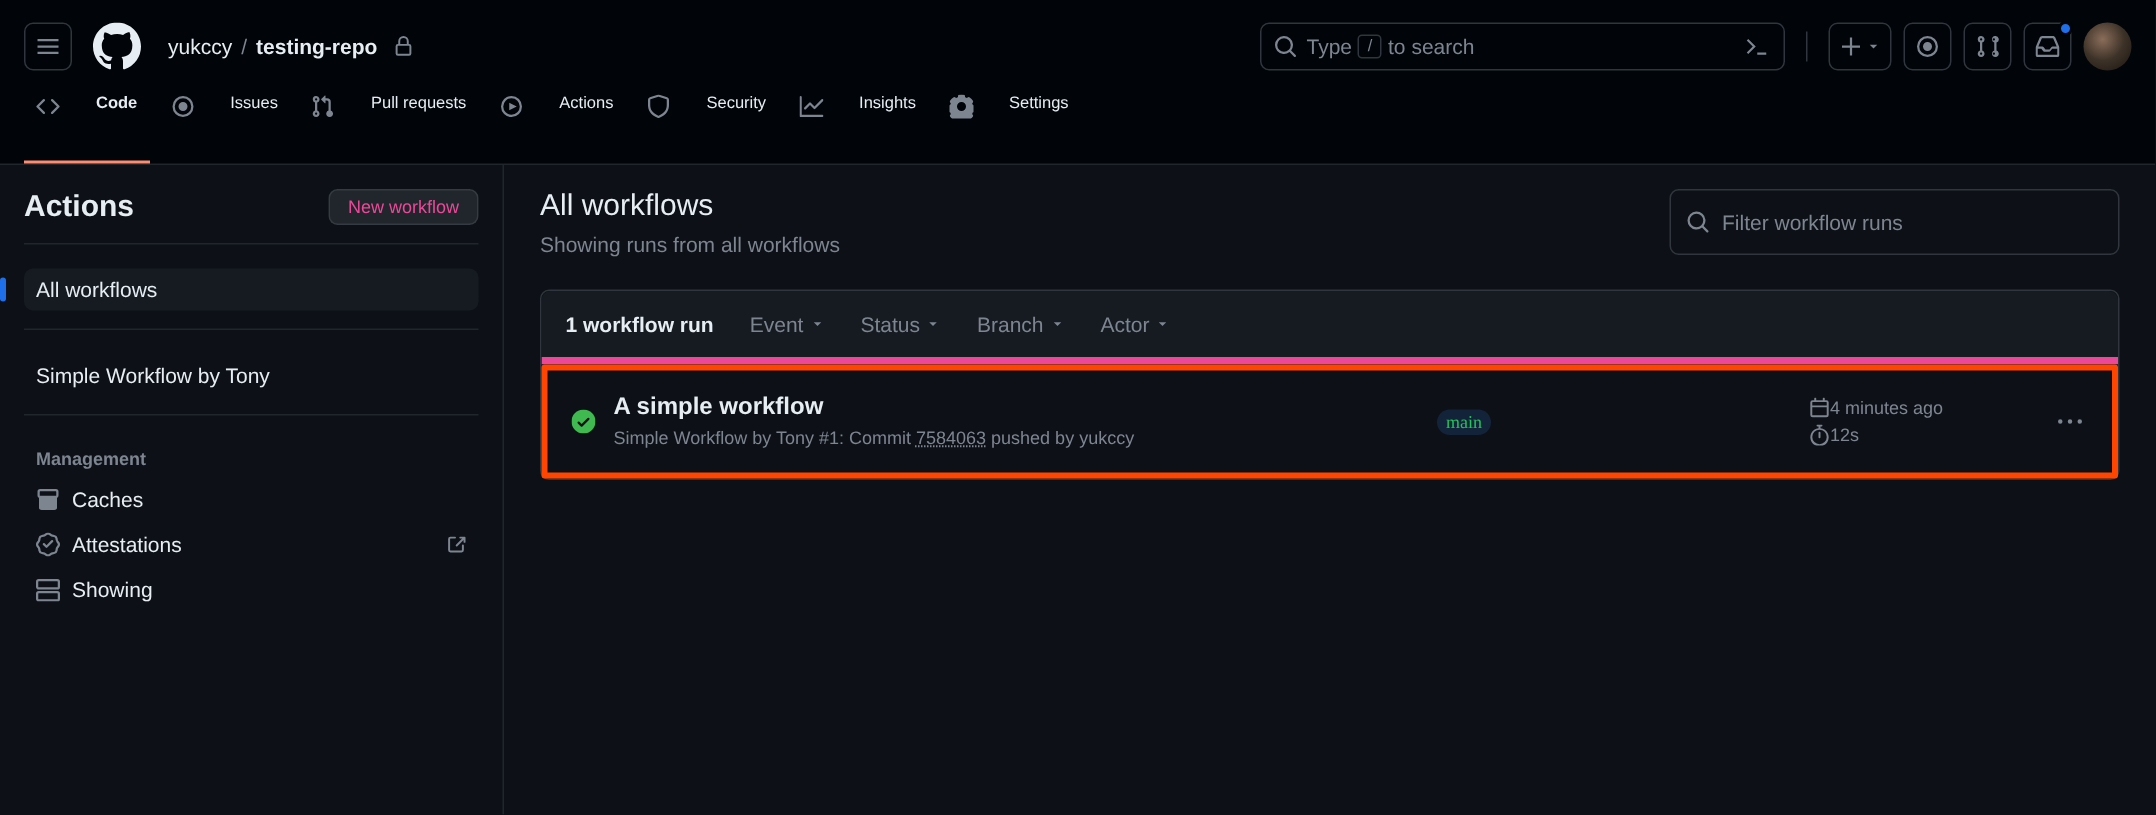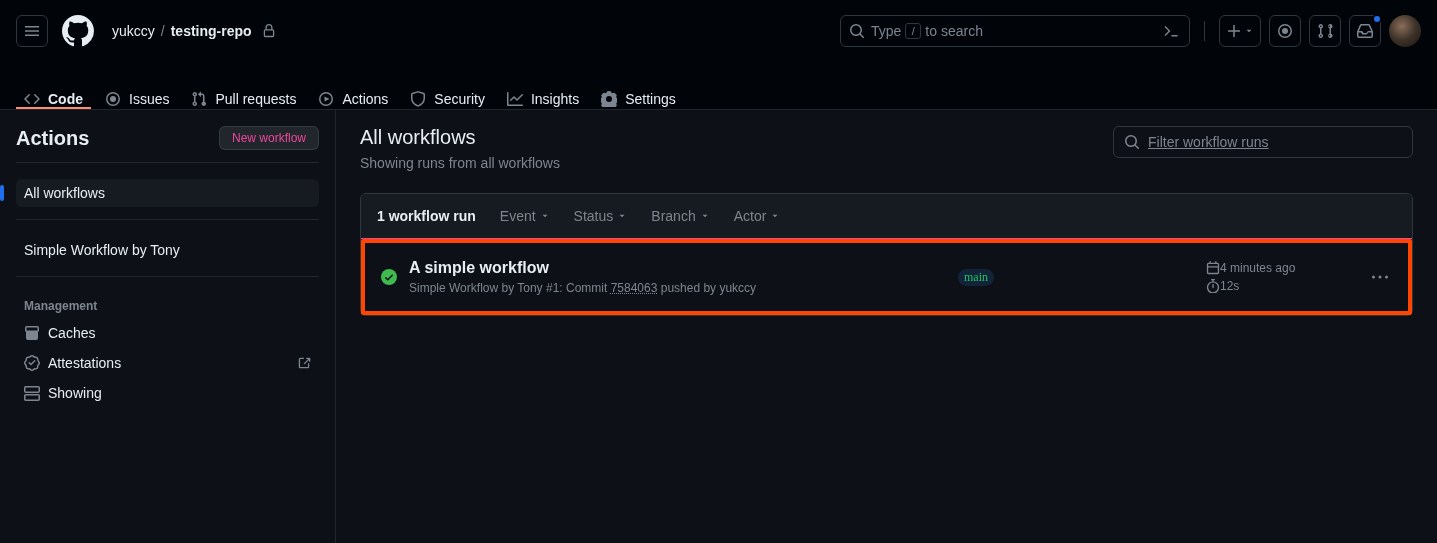--- a/index.html
+++ b/index.html
@@ -104,26 +104,26 @@
     .repo-nav {
       display: flex;
       align-items: center;
       background: #010409;
       border-bottom: 1px solid #21262d;
       padding: 0 16px;
       gap: 6px;
       height: 48px;
     }
     .repo-tab {
-      display: flex; align-items: flex-end;
-      gap: 8px;
+      display: flex; align-items: flex-start;
+      gap: 24px;
       padding: 0 8px;
       height: 46px;
       color: #e6edf3;
-      font-size: 14px;
+      font-size: 11px;
       cursor: pointer;
       border-bottom: 2px solid transparent;
     }
     .repo-tab.active { border-bottom-color: #fd8c73; font-weight: 600; }
     .repo-tab .ico { color: #7d8590; }
     .repo-tab.active .ico { color: #7d8590; }
 
     
     .content {
       display: flex;
@@ -199,47 +199,46 @@
       justify-content: space-between;
       margin-bottom: 22px;
     }
     .main-head h1 { font-size: 20px; font-weight: 400; }
     .main-head .sub { color: #7d8590; font-size: 14px; margin-top: 6px; }
     .filter-input {
       display: flex; align-items: center;
       border: 1px solid #30363d;
       border-radius: 6px;
       background: #0d1117;
-      height: 32px;
+      height: 44px;
       width: 300px;
       padding: 0 10px;
       color: #7d8590;
       gap: 8px;
-      text-decoration: underline;
     }
     .filter-input input {
       background: transparent;
       border: none;
       outline: none;
       color: #e6edf3;
       font-size: 14px;
       flex: 1;
     }
     .filter-input input::placeholder { color: #7d8590; }
 
     
     .runs-box {
       border: 1px solid #30363d;
       border-radius: 6px;
     }
     .runs-hdr {
       display: flex; align-items: center;
       padding: 14px 16px;
       background: #161b22;
-      border-bottom: 1px solid #ec4899;
+      border-bottom: 5px solid #ec4899;
       border-radius: 6px 6px 0 0;
       font-size: 14px;
     }
     .runs-hdr .count { font-weight: 600; }
     .filter-dd {
       color: #7d8590;
       display: flex; align-items: center; gap: 4px;
       margin-left: 24px;
       cursor: pointer;
       font-size: 14px;

